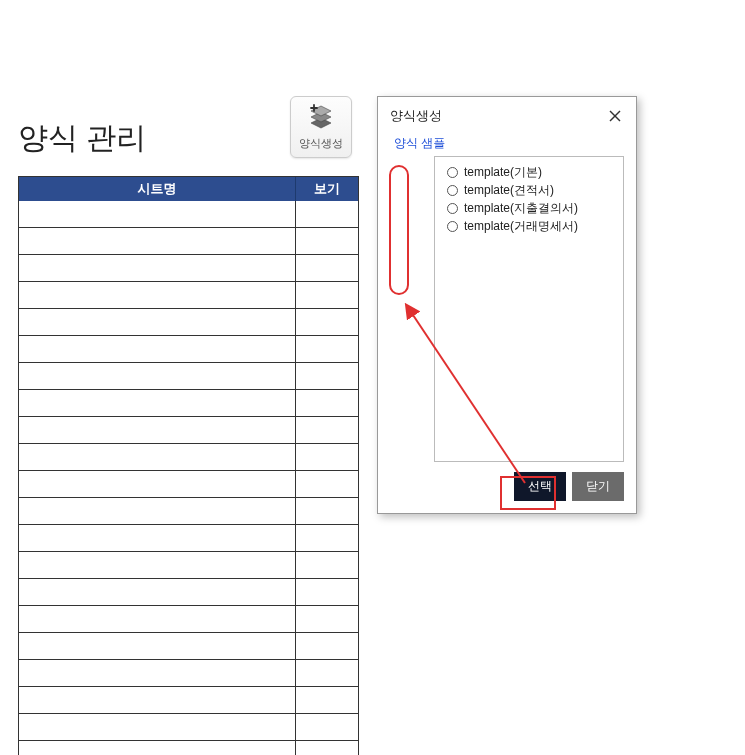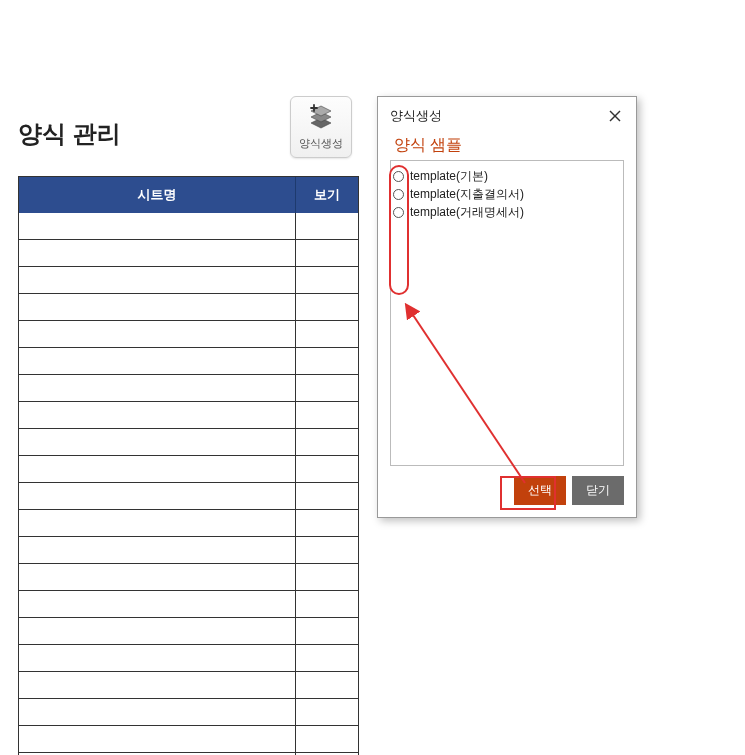--- a/index.html
+++ b/index.html
@@ -10,22 +10,22 @@
       position: relative;
       width: 745px;
       height: 755px;
       overflow: hidden;
     }
 
     .page-title {
       position: absolute;
       left: 18px;
       top: 118px;
-      font-size: 24px;
-      font-weight: bold;
+      font-size: 30px;
+      font-weight: normal;
       color: #222;
     }
 
     .create-btn {
       position: absolute;
       left: 290px;
       top: 96px;
       width: 62px;
       height: 62px;
       border: 1px solid #ccc;
@@ -50,21 +50,21 @@
       top: 176px;
       width: 341px;
       border: 1px solid #333;
       border-bottom: none;
     }
     .grid-header {
       display: flex;
       background: #2d4d8f;
       color: #fff;
       font-weight: bold;
-      height: 36px;
+      height: 24px;
     }
     .grid-header .col-sheet {
       flex: 0 0 277px;
       border-right: 1px solid #1e3a6e;
       display: flex;
       align-items: center;
       justify-content: center;
     }
     .grid-header .col-view {
       flex: 1;
@@ -108,31 +108,31 @@
     }
     .dialog-close {
       width: 18px;
       height: 18px;
       cursor: pointer;
       display: flex;
       align-items: center;
       justify-content: center;
     }
     .dialog-subtitle {
-      font-size: 16px;
-      color: #c2410c;
+      font-size: 12px;
+      color: #1d4ed8;
       margin-bottom: 4px;
       padding-left: 4px;
-      font-family: Liberation Serif, serif;
     }
     .dialog-list {
       border: 1px solid #bbb;
       height: 306px;
-      padding: 6px 2px;
+      padding: 6px 12px;
       overflow: auto;
+      margin-left: 44px;
     }
     .tpl-item {
       display: flex;
       align-items: center;
       gap: 6px;
       font-size: 12px;
       color: #222;
       height: 18px;
       cursor: pointer;
     }
@@ -150,21 +150,21 @@
       margin-top: 10px;
     }
     .btn {
       padding: 6px 14px;
       font-size: 12px;
       cursor: pointer;
       border: none;
       color: #fff;
     }
     .btn-primary {
-      background: #c2410c;
+      background: #0f172a;
     }
     .btn-secondary {
       background: #6b6b6b;
     }
 
     .hl-red-box {
       position: absolute;
       border: 2px solid #e03030;
       pointer-events: none;
     }
@@ -316,20 +316,24 @@
     </span>
   </div>
   <div class="dialog-subtitle">양식 샘플</div>
   <div class="dialog-list" id="tpl-list">
       <div class="tpl-item">
         <span class="tpl-radio"></span>
         <span>template(기본)</span>
       </div>
       <div class="tpl-item">
         <span class="tpl-radio"></span>
+        <span>template(견적서)</span>
+      </div>
+      <div class="tpl-item">
+        <span class="tpl-radio"></span>
         <span>template(지출결의서)</span>
       </div>
       <div class="tpl-item">
         <span class="tpl-radio"></span>
         <span>template(거래명세서)</span>
       </div>
     </div>
   <div class="dialog-footer">
     <button class="btn btn-primary">선택</button>
     <button class="btn btn-secondary">닫기</button>

